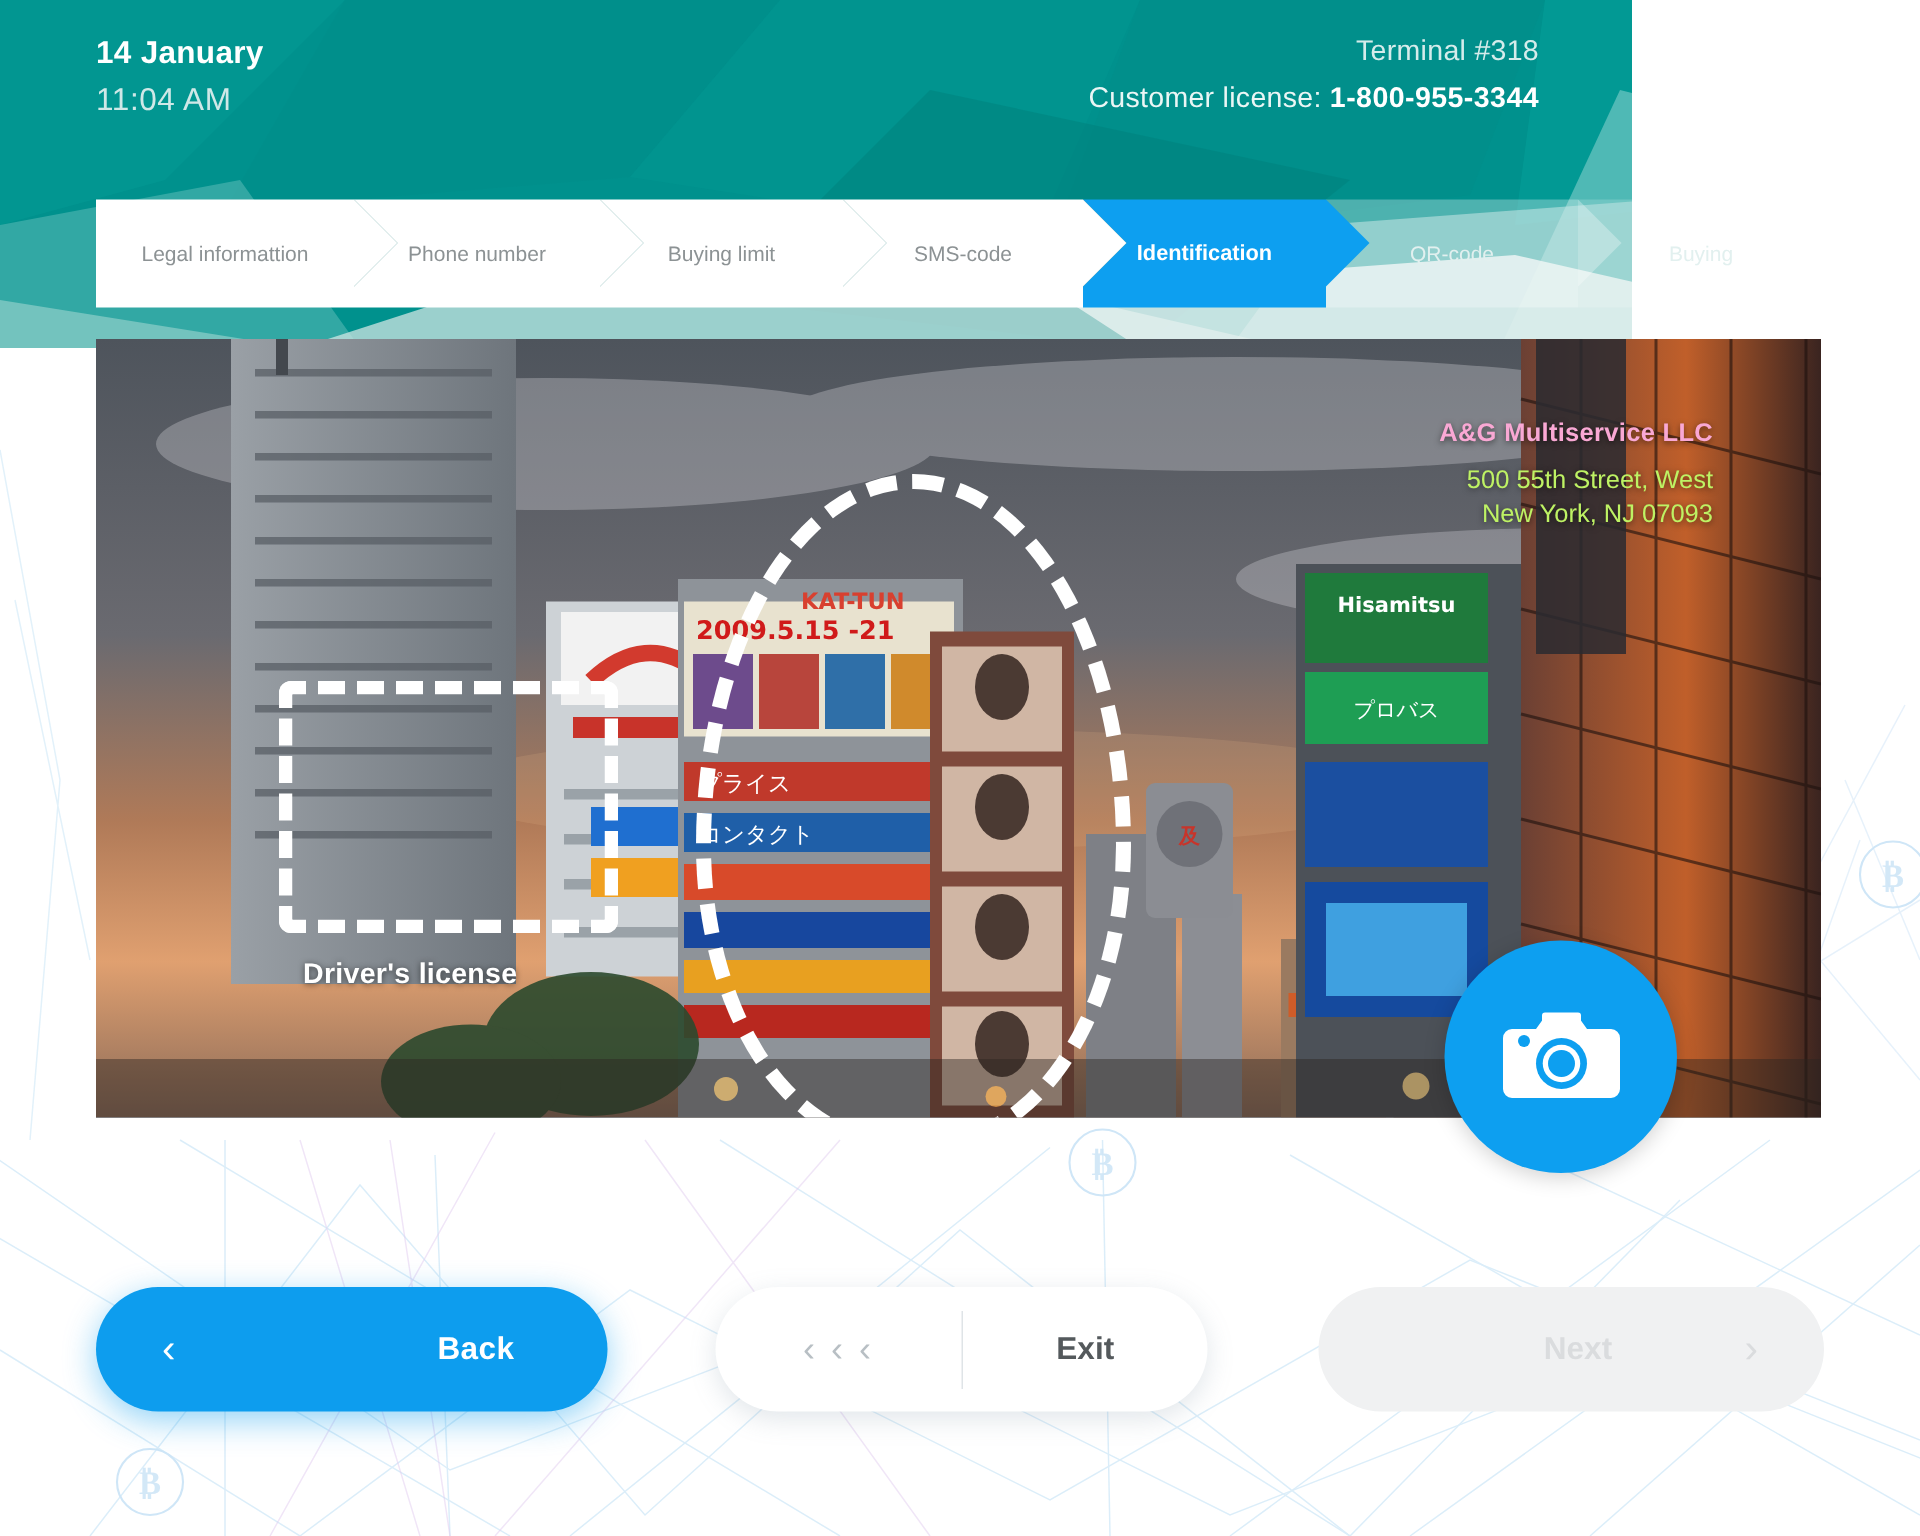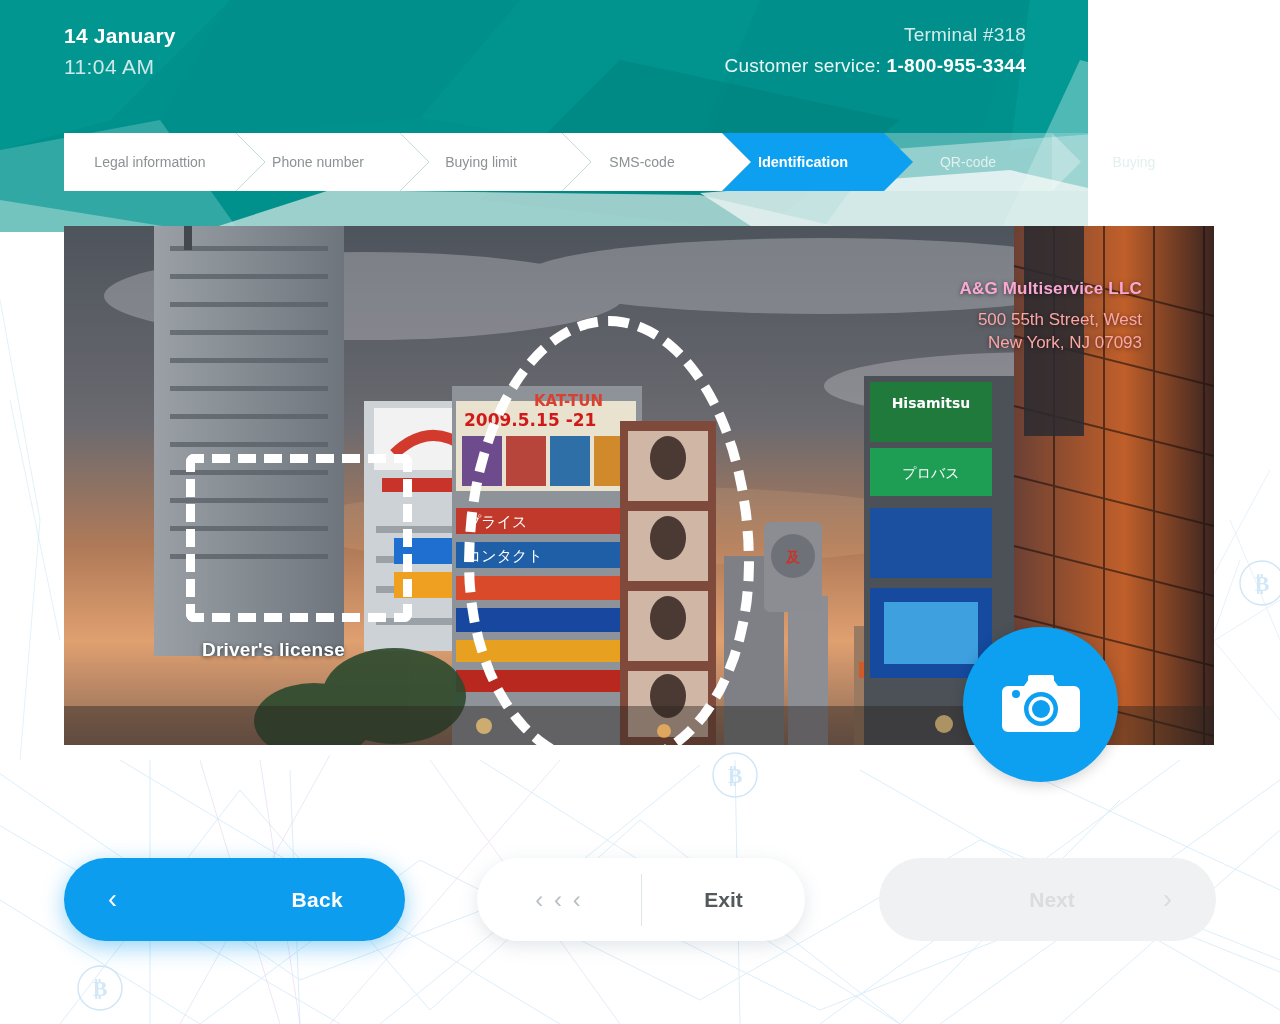--- a/index.html
+++ b/index.html
@@ -61,21 +61,21 @@
   .hdr-cs b { color: #ffffff; font-weight: bold; letter-spacing: .3px; }
 
   
   .steps {
     position: absolute; left: 64px; top: 133px;
     width: 1152px; height: 58px;
     display: flex; z-index: 6;
   }
   .step {
     position: relative;
-    height: 58px;
+    height: 72px;
     display: flex; align-items: center; justify-content: center;
     font-size: 14px;
     color: #8c9294;
     background: #ffffff;
     box-sizing: border-box;
     padding: 16px 10px;
   }
   .step .lbl { position: relative; z-index: 3; white-space: nowrap; }
   
   .step::after {
@@ -136,21 +136,21 @@
     position: absolute; right: 72px; top: 52px;
     text-align: right; z-index: 8;
     text-shadow: 0 1px 4px rgba(0,0,0,.55);
     line-height: 1.35;
   }
   .company .cname {
     font-size: 17px; font-weight: bold; color: #f9a8d4;
     letter-spacing: .2px;
   }
   .company .caddr {
-    font-size: 17px; font-weight: 300; color: #fca5a5;
+    font-size: 17px; font-weight: 300; color: #bef264;
     margin-top: 8px;
   }
 
   
   .ov { position: absolute; z-index: 7; }
   .dl-box {
     left: 122px; top: 228px;
     width: 208px; height: 150px;
     border: 9px dashed #ffffff;
     border-radius: 8px;
@@ -300,21 +300,21 @@
     </svg>
 
     <div class="hdr-left">
       <div class="hdr-date">14 January</div>
       <div class="hdr-time">11:04 AM</div>
     </div>
 
     <div class="hdr-right">
       <div class="hdr-terminal">Terminal #318</div>
       <div class="hdr-cs">
-        <span>Customer service:</span>
+        <span>Customer license:</span>
         <b>1-800-955-3344</b>
       </div>
     </div>
   </div>
 
   <div class="steps">
     <div class="step s1 first">
       <span class="lbl">Legal informattion</span>
     </div>
     <div class="step s2">

